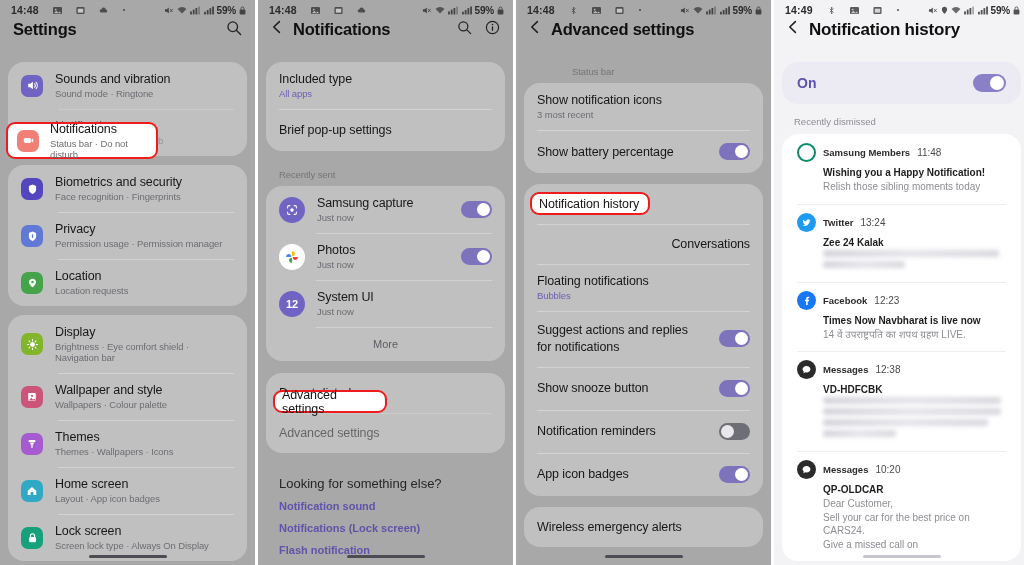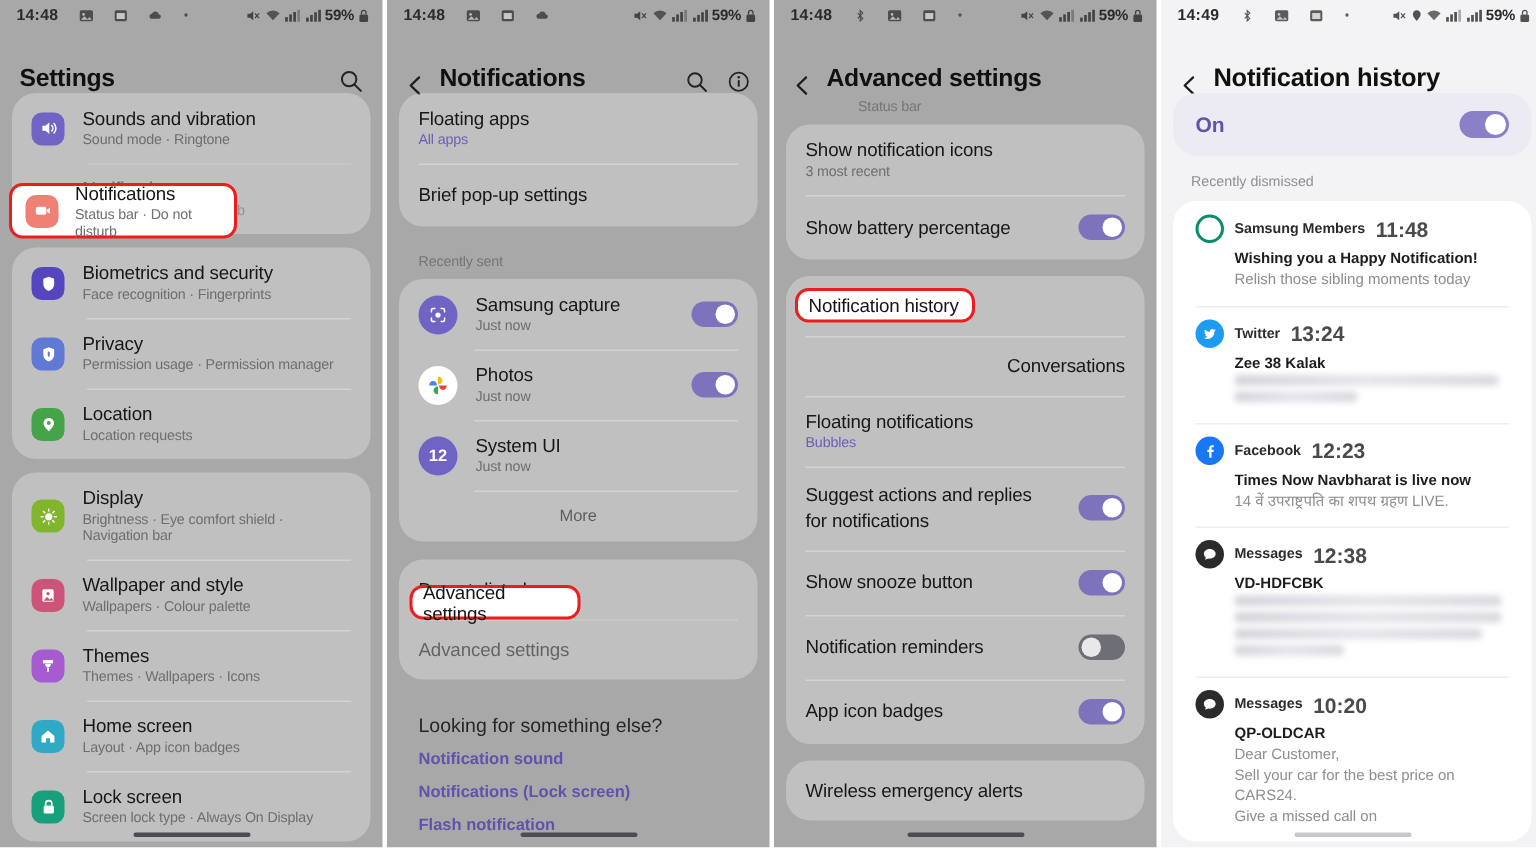--- a/index.html
+++ b/index.html
@@ -38,21 +38,21 @@
   .sb-left { display: flex; align-items: center; gap: 14px; }
   .sb-right { margin-left: auto; display: flex; align-items: center; gap: 3px; }
   .sbicon { display: inline-block; opacity: .82; font-size: 9px; line-height: 1; }
   .sbicon svg { display: block; }
   .batt { font-size: 10px; font-weight: 600; letter-spacing: -.2px; }
 
   
   .header {
     height: 42px;
     display: flex;
-    align-items: flex-end;
+    align-items: flex-start;
     padding: 0 13px;
     gap: 10px;
   }
   .header .title {
     font-size: 16.5px;
     font-weight: 700;
     color: #101010;
     letter-spacing: -.2px;
   }
   .header .title.big { font-size: 17px; }
@@ -153,21 +153,21 @@
   }
   .nh-on { font-size: 14px; color: #5f53ab; font-weight: 600; }
   .nh-toggle { width: 33px; height: 18px; border-radius: 10px; background: #8a80c8; position: relative; margin-left:auto; }
   .nh-toggle .knob { position: absolute; top: 2px; left: 17px; width: 14px; height: 14px; border-radius: 50%; background:#fff; }
   .nh-sec { font-size: 9.5px; color: #8e8e94; padding: 6px 20px 7px 20px; }
   .nh-card { background: #ffffff; border-radius: 16px; margin: 0 8px; overflow: hidden; }
   .nh-item { padding: 9px 15px 10px 15px; position: relative; }
   .nh-item + .nh-item::before { content:""; position:absolute; left:15px; right:15px; top:0; height:1px; background:#eeedf0; }
   .nh-head { display: flex; align-items: center; gap: 7px; margin-bottom: 5px; }
   .nh-app { font-size: 9.5px; font-weight: 700; color: #2b2b2b; }
-  .nh-time { font-size: 14px; color: #4a4a4a; font-weight: bold; }
+  .nh-time { font-size: 10px; color: #4a4a4a; }
   .nh-title { font-size: 10px; font-weight: 700; color: #1d1d1d; padding-left: 26px; margin-bottom: 2px; }
   .nh-body { font-size: 10px; color: #8d8d93; padding-left: 26px; line-height: 1.35; }
   .blur { padding-left: 26px; }
   .blur span {
     display: block;
     height: 7px;
     border-radius: 3px;
     background: linear-gradient(90deg,#d3d3da,#e4e4ea,#d8d8de);
     filter: blur(2.2px);
     margin-bottom: 4px;
@@ -496,21 +496,21 @@
               <rect x="8.2" y="7.6" width="1.6" height="5.4" rx=".7" fill="#232323"></rect>
             </svg>
           </span>
       </div>
     </div>
 
     <div class="scroll">
       <div class="card">
         <div class="row">
           <div class="txtcol">
-            <span class="ttl">Floating apps</span>
+            <span class="ttl">Included type</span>
             <span class="sub accent">All apps</span>
           </div>
         </div>
         <div class="row" style="padding-top:14px;padding-bottom:14px;">
           <div class="txtcol">
             <span class="ttl">Brief pop-up settings</span>
           </div>
         </div>
       </div>
 
@@ -858,21 +858,21 @@
         <div class="nh-item">
           <div class="nh-head">
             <span class="nhicon" style="background:#1d9bf0">
               <svg width="11" height="11" viewBox="0 0 12 12">
                   <path d="M10.4 3.4a3.6 3.6 0 01-1 .3 1.8 1.8 0 00.8-1 3.6 3.6 0 01-1.1.45 1.78 1.78 0 00-3.06 1.62A5.05 5.05 0 012.4 2.9a1.78 1.78 0 00.55 2.38 1.76 1.76 0 01-.8-.22 1.78 1.78 0 001.42 1.76 1.8 1.8 0 01-.8.03 1.78 1.78 0 001.66 1.24A3.58 3.58 0 011.6 8.9a5.04 5.04 0 007.8-4.5 3.6 3.6 0 001-1z" fill="#fff"></path>
                 </svg>
             </span>
             <span class="nh-app">Twitter</span>
             <span class="nh-time">13:24</span>
           </div>
-          <div class="nh-title">Zee 38 Kalak</div>
+          <div class="nh-title">Zee 24 Kalak</div>
           <div class="blur">
             <span style="width:96%"></span>
               <span style="width:45%"></span>
           </div>
         </div>
 
         <div class="nh-item">
           <div class="nh-head">
             <span class="nhicon" style="background:#1877f2">
               <svg width="11" height="11" viewBox="0 0 12 12">

